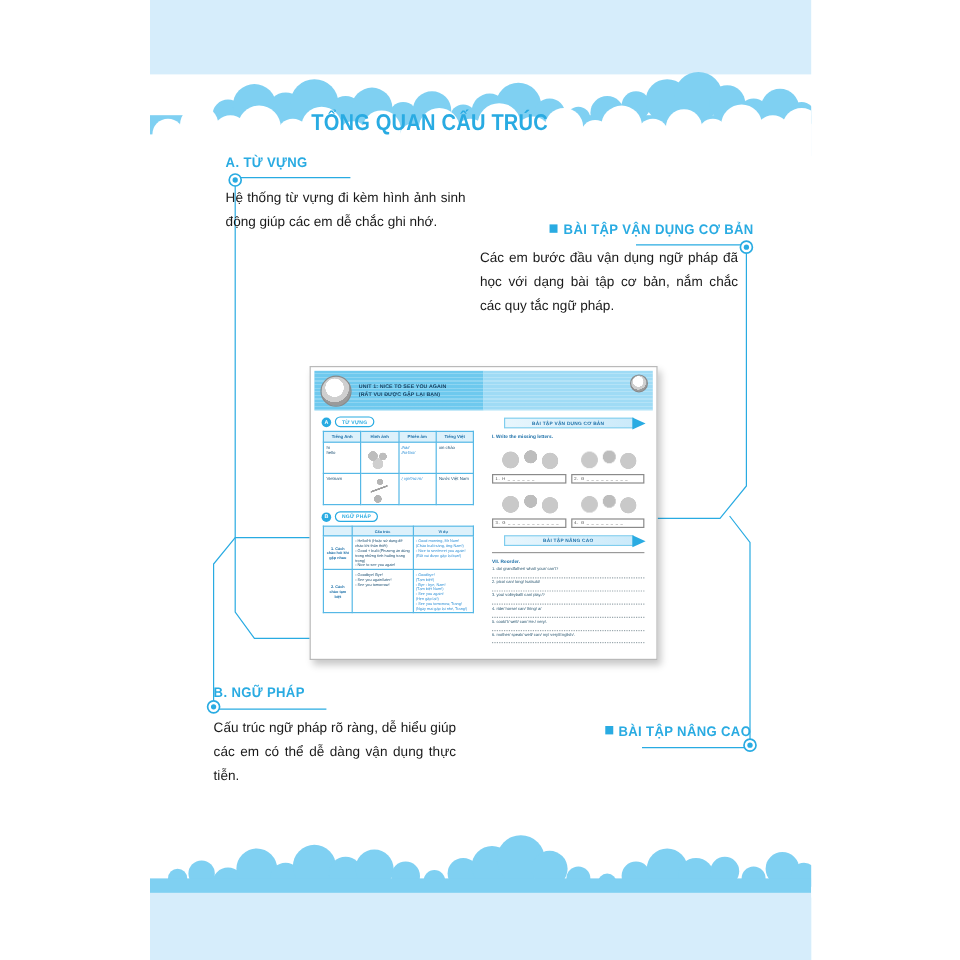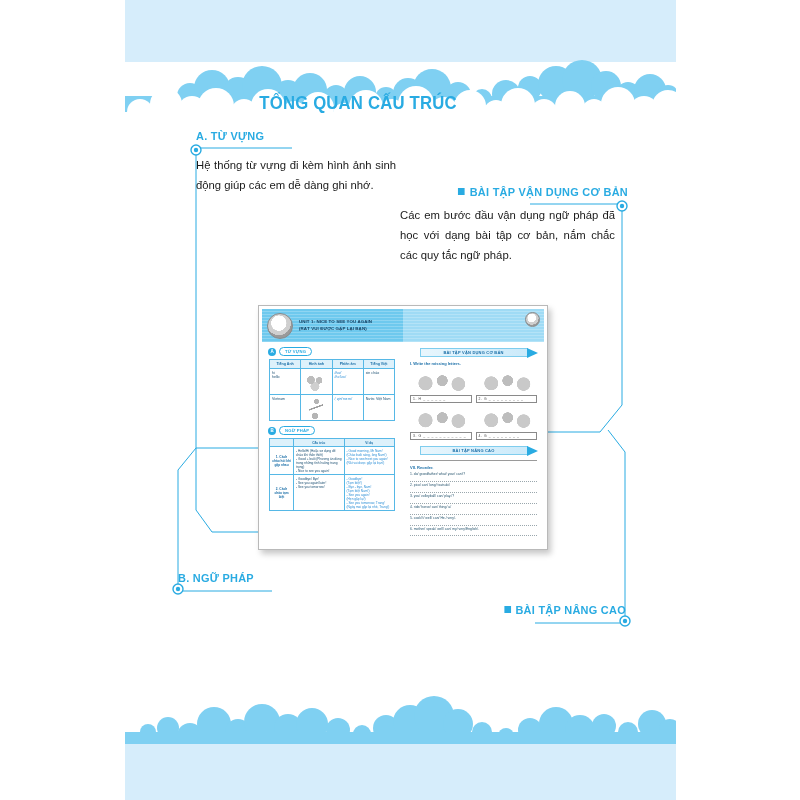--- a/index.html
+++ b/index.html
@@ -65,21 +65,21 @@
     vertical-align: 1px;
   }
   .callout .body {
     font-size: 11.3px;
     line-height: 1.75;
     color: #1a1a1a;
     text-align: justify;
     font-family: "Liberation Sans", sans-serif;
   }
 
-  #c-vocab  { left: 196px; top: 130px; width: 215px; }
+  #c-vocab  { left: 188px; top: 130px; width: 215px; }
   #c-vocab .body { margin-top: 14px; width: 200px; }
 
   #c-basic  { left: 400px; top: 186px; width: 228px; }
   #c-basic .body { margin-top: 8px; width: 215px; }
 
   #c-gram   { left: 178px; top: 572px; width: 215px; }
   #c-gram .body { margin-top: 14px; width: 202px; }
 
   #c-adv    { left: 398px; top: 604px; width: 228px; }
   #c-adv .body { margin-top: 14px; width: 203px; }
@@ -376,32 +376,33 @@
       <circle cx="622" cy="206" r="2.2" fill="#29abe2"></circle>
       <circle cx="178" cy="589" r="5" fill="#fff" stroke="#29abe2" stroke-width="1.4"></circle>
       <circle cx="178" cy="589" r="2.2" fill="#29abe2"></circle>
       <circle cx="625" cy="621" r="5" fill="#fff" stroke="#29abe2" stroke-width="1.4"></circle>
       <circle cx="625" cy="621" r="2.2" fill="#29abe2"></circle>
     </g>
   </svg>
 
   <div class="callout" id="c-vocab">
     <div class="head">A. TỪ VỰNG</div>
-    <div class="body">Hệ thống từ vựng đi kèm hình ảnh sinh động giúp các em dễ dàng ghi nhớ.</div>
+    <div class="body">Hệ thống từ vựng đi kèm hình ảnh sinh động giúp các em dễ chắc ghi nhớ.</div>
   </div>
 
   <div class="callout right" id="c-basic">
     <div class="head">
       <span class="bullet"></span><span>BÀI TẬP VẬN DỤNG CƠ BẢN</span>
     </div>
     <div class="body">Các em bước đầu vận dụng ngữ pháp đã học với dạng bài tập cơ bản, nắm chắc các quy tắc ngữ pháp.</div>
   </div>
 
   <div class="callout" id="c-gram">
     <div class="head">B. NGỮ PHÁP</div>
+    <div class="body">Cấu trúc ngữ pháp rõ ràng, dễ hiểu giúp các em có thể dễ dàng vận dụng thực tiễn.</div>
   </div>
 
   <div class="callout right" id="c-adv">
     <div class="head">
       <span class="bullet"></span><span>BÀI TẬP NÂNG CAO</span>
     </div>
   </div>
 
   <div id="preview">
     <div class="inner">

